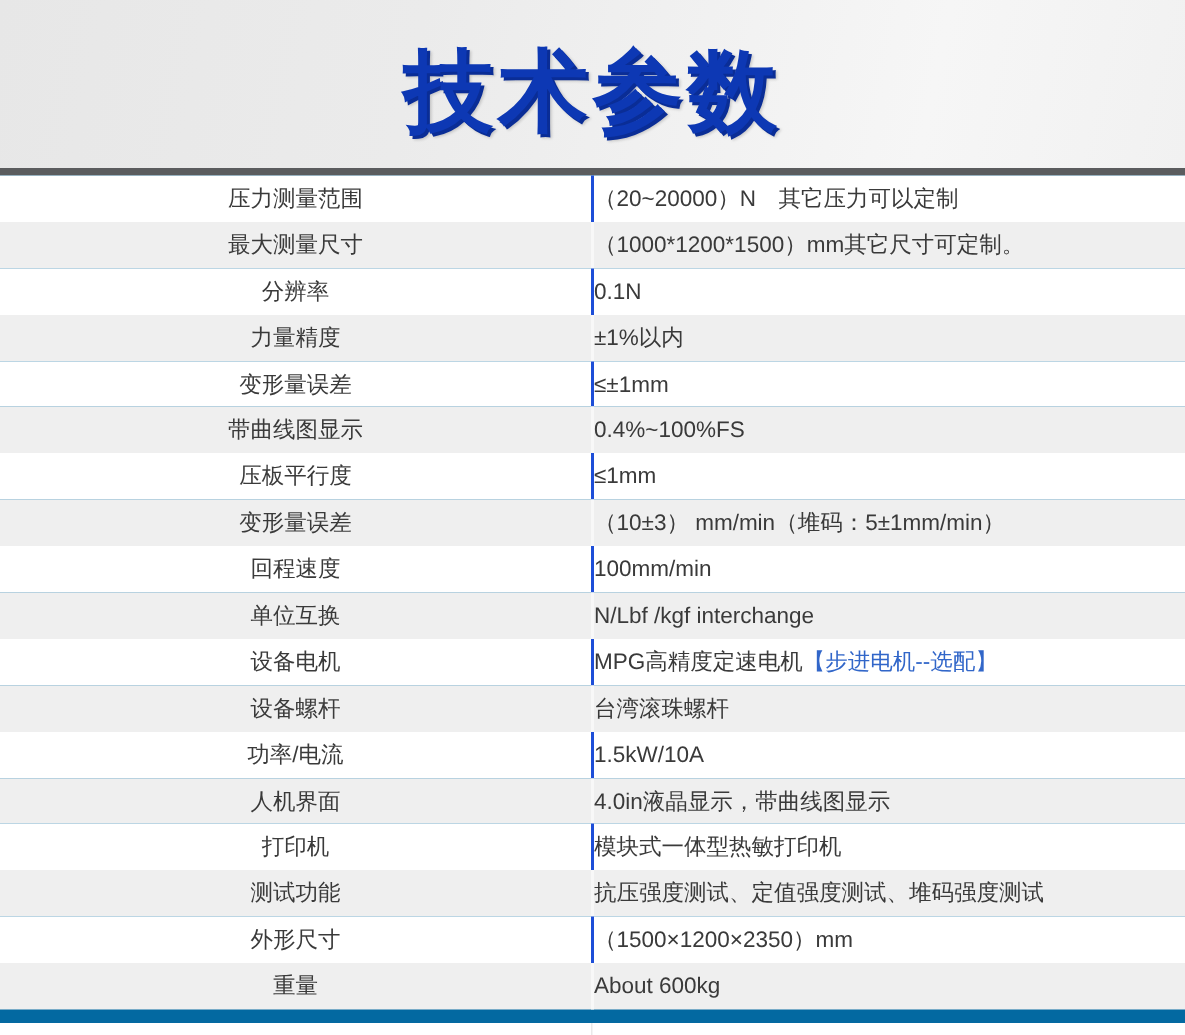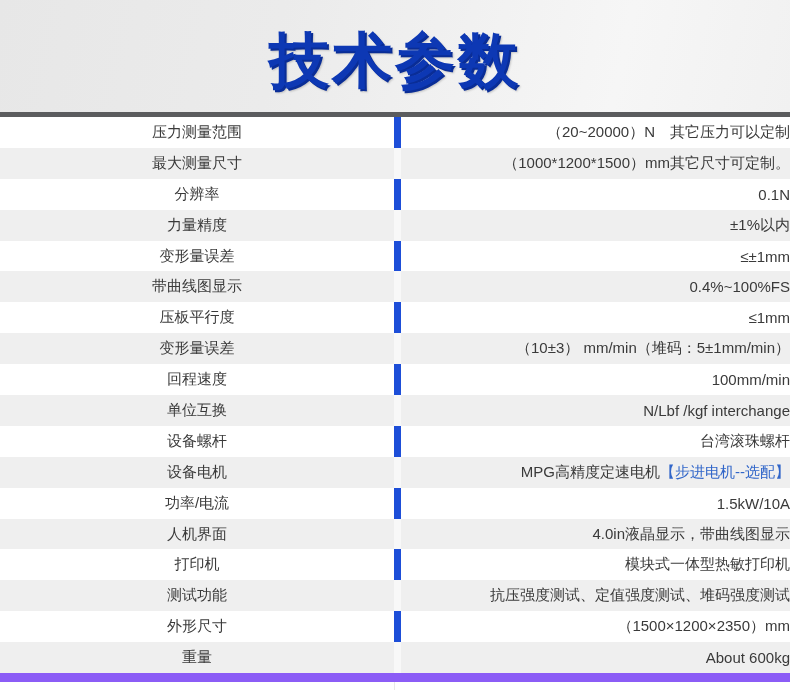--- a/index.html
+++ b/index.html
@@ -1,21 +1,21 @@
 <!DOCTYPE html>
 <html><head>
 <meta charset="utf-8">
 <style>
   html,body { margin:0; padding:0; background:#ffffff; }
   .screen {
     position:relative;
     width:790px; height:690px;
     margin:0 auto;
     overflow:hidden;
-    background:#8b5cf6;
+    background:#0369a1;
     font-family:"Liberation Sans","DejaVu Sans",sans-serif;
     display:flex; flex-direction:column;
   }
   
   .header {
     height:112px; flex:0 0 112px;
     background:linear-gradient(102deg,#e7e7e7 0%,#ebebeb 35%,#f6f6f6 78%,#f1f1f1 100%);
     display:flex; align-items:center; justify-content:center;
   }
   .page-title {
@@ -32,27 +32,27 @@
   .row {
     display:flex; align-items:center;
     height:30.9px; flex:0 0 30.9px;
     background:#ffffff;
     font-size:15px; color:#3a3a3a;
   }
   .row:nth-child(even) { background:#efefef; }
   .cell-label {
     width:394px; flex:0 0 394px;
     text-align:center;
-    border-right:7px solid #1d4ed8;
+    border-right:2px solid #1d4ed8;
     height:100%; display:flex; align-items:center; justify-content:center;
   }
   .row:nth-child(even) .cell-label { border-right-color:#f8f8f8; }
   .cell-value {
     flex:1 1 auto;
-    text-align:right;
+    text-align:left;
     white-space:nowrap;
   }
   .value-option { color:#3166c9; }
   
   .table-footer-row { flex:1 1 auto; display:flex; background:#ffffff; }
   .table-footer-row .cell-label { border-right:1px solid #e9e9e9; }
 </style>
 </head>
 <body>
 
@@ -109,27 +109,27 @@
     <div class="cell-label">回程速度</div>
     <div class="cell-value"><span>100mm/min</span></div>
   </div>
 
   <div class="row">
     <div class="cell-label">单位互换</div>
     <div class="cell-value"><span>N/Lbf /kgf interchange</span></div>
   </div>
 
   <div class="row">
-    <div class="cell-label">设备螺杆</div>
-    <div class="cell-value"><span>台湾滚珠螺杆</span></div>
+    <div class="cell-label">设备电机</div>
+    <div class="cell-value"><span>MPG高精度定速电机</span><span class="value-option">【步进电机--选配】</span></div>
   </div>
 
   <div class="row">
-    <div class="cell-label">设备电机</div>
-    <div class="cell-value"><span>MPG高精度定速电机</span><span class="value-option">【步进电机--选配】</span></div>
+    <div class="cell-label">设备螺杆</div>
+    <div class="cell-value"><span>台湾滚珠螺杆</span></div>
   </div>
 
   <div class="row">
     <div class="cell-label">功率/电流</div>
     <div class="cell-value"><span>1.5kW/10A</span></div>
   </div>
 
   <div class="row">
     <div class="cell-label">人机界面</div>
     <div class="cell-value"><span>4.0in液晶显示，带曲线图显示</span></div>

